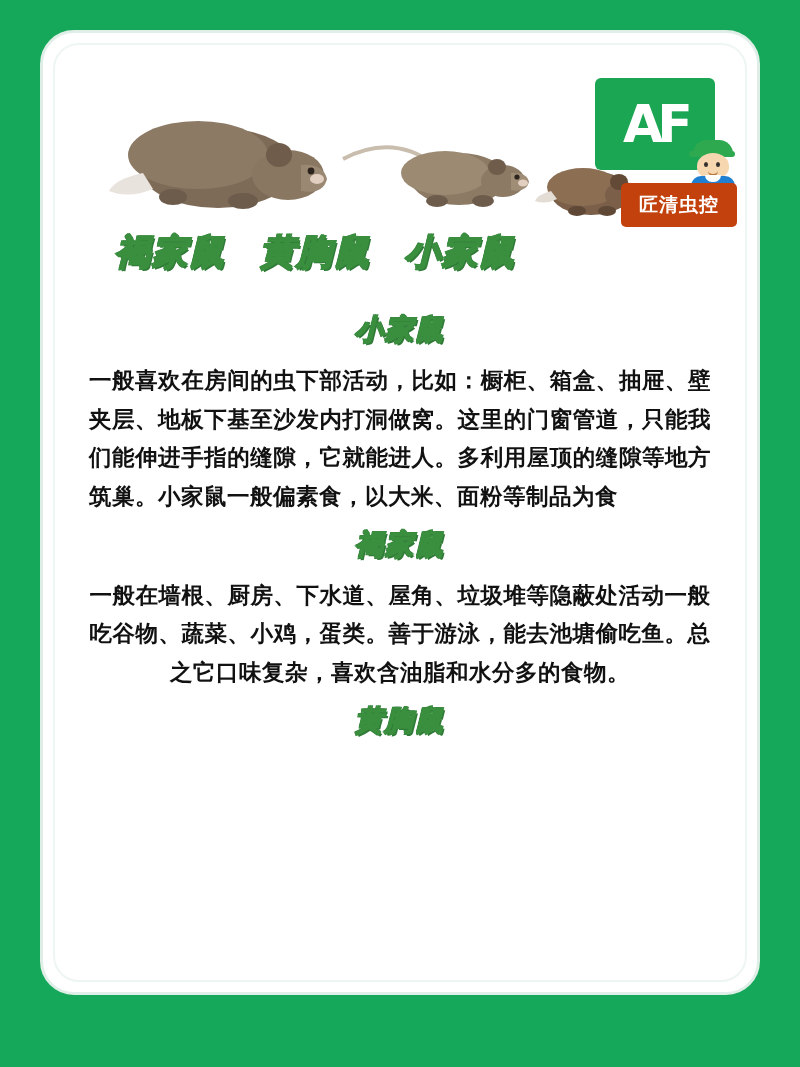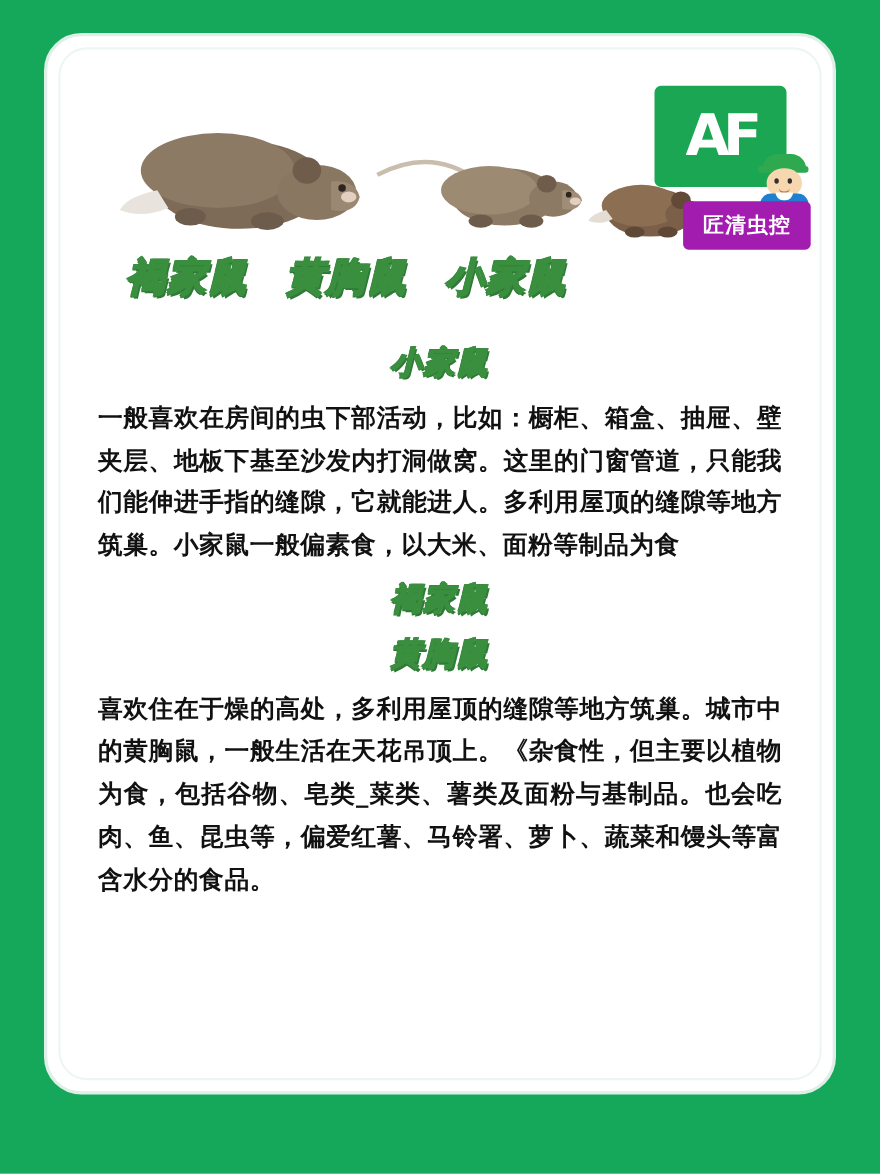--- a/index.html
+++ b/index.html
@@ -65,21 +65,21 @@
     color: #ffffff;
     font-size: 52px;
     font-weight: bold;
     letter-spacing: -6px;
     font-family: "DejaVu Sans", sans-serif;
   }
   .brand-tag {
     position: absolute;
     right: 20px;
     top: 150px;
-    background: #a21caf;
+    background: #c2410c;
     color: #ffffff;
     font-size: 19px;
     font-weight: bold;
     padding: 9px 18px;
     border-radius: 5px;
     letter-spacing: 1px;
   }
   .mascot {
     position: absolute;
     right: 18px;
@@ -278,21 +278,21 @@
 
   <div class="content">
 
     <div class="section">
       <div class="section-heading">小家鼠</div>
       <div class="body-text">一般喜欢在房间的虫下部活动，比如：橱柜、箱盒、抽屉、壁夹层、地板下基至沙发内打洞做窝。这里的门窗管道，只能我们能伸进手指的缝隙，它就能进人。多利用屋顶的缝隙等地方筑巢。小家鼠一般偏素食，以大米、面粉等制品为食</div>
     </div>
 
     <div class="section">
       <div class="section-heading">褐家鼠</div>
+      <div class="body-text centered">一般在墙根、厨房、下水道、屋角、垃圾堆等隐蔽处活动一般吃谷物、蔬菜、小鸡，蛋类。善于游泳，能去池塘偷吃鱼。总之它口味复杂，喜欢含油脂和水分多的食物。</div>
     </div>
 
     <div class="section">
       <div class="section-heading">黄胸鼠</div>
-      <div class="body-text">喜欢住在于燥的高处，多利用屋顶的缝隙等地方筑巢。城市中的黄胸鼠，一般生活在天花吊顶上。《杂食性，但主要以植物为食，包括谷物、皂类_菜类、薯类及面粉与基制品。也会吃肉、鱼、昆虫等，偏爱红薯、马铃署、萝卜、蔬菜和馒头等富含水分的食品。</div>
     </div>
 
   </div>
 </div>
 
 </body></html>

